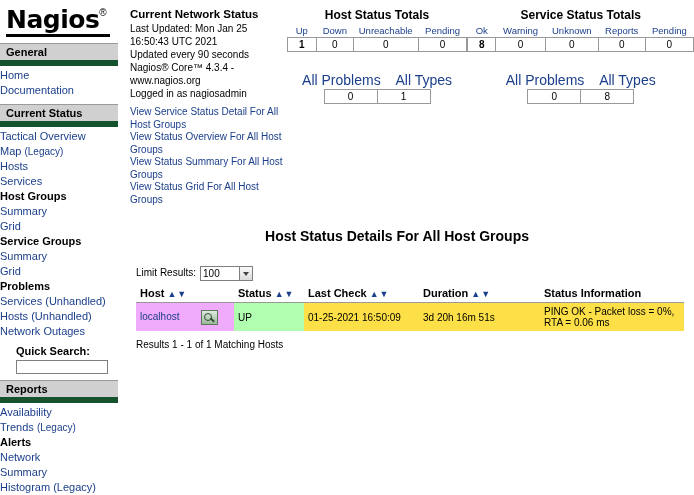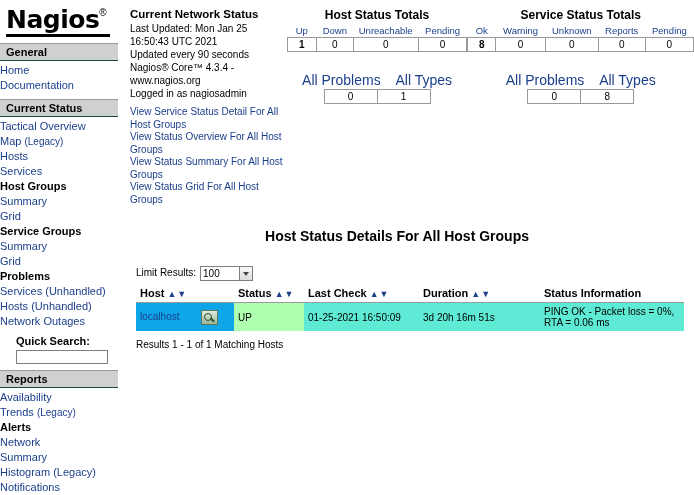--- a/index.html
+++ b/index.html
@@ -44,21 +44,21 @@
   }
   .logo-underline {
     width: 104px;
     height: 3px;
     background: #000000;
     margin: -2px 0 0 6px;
   }
   .section-head {
     background: #d0d0d0;
     border-top: 1px solid #9a9a9a;
-    border-bottom: 1px solid #14532d;
+    border-bottom: 6px solid #14532d;
     font-weight: bold;
     font-size: 11px;
     padding: 2px 0 2px 6px;
     margin-top: 6px;
     width: 112px;
   }
   .nav-list {
     margin: 2px 0 0 0;
     padding: 0;
     list-style: none;
@@ -250,27 +250,27 @@
   .col-status { width: 62px; }
   .col-check { width: 107px; }
   .col-duration { width: 113px; }
   .sort-arrows {
     color: #1b3f8b;
     font-size: 9px;
     letter-spacing: 1px;
     margin-left: 3px;
   }
   td.host-cell {
-    background: #0ea5e9;
+    background: #f0abfc;
   }
   td.status-cell {
     background: #b0ffb0;
   }
   td.plain-cell {
-    background: #5eead4;
+    background: #fde047;
   }
   .host-link {
     color: #1b3f8b;
     text-decoration: none;
     cursor: pointer;
   }
   .host-icon {
     display: inline-block;
     width: 15px;
     height: 13px;

